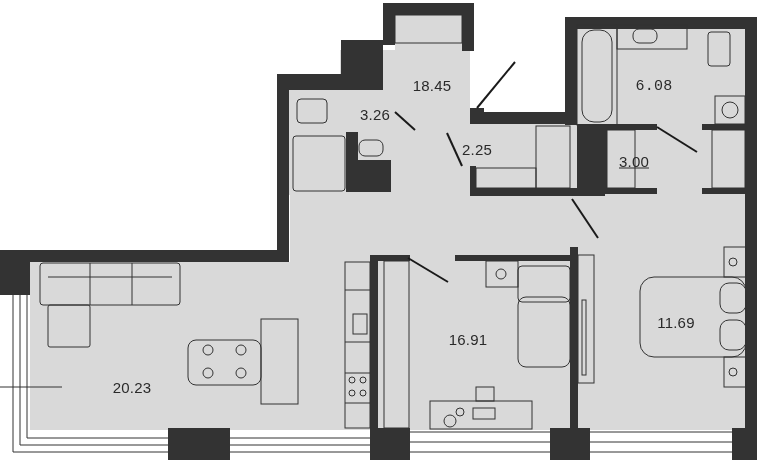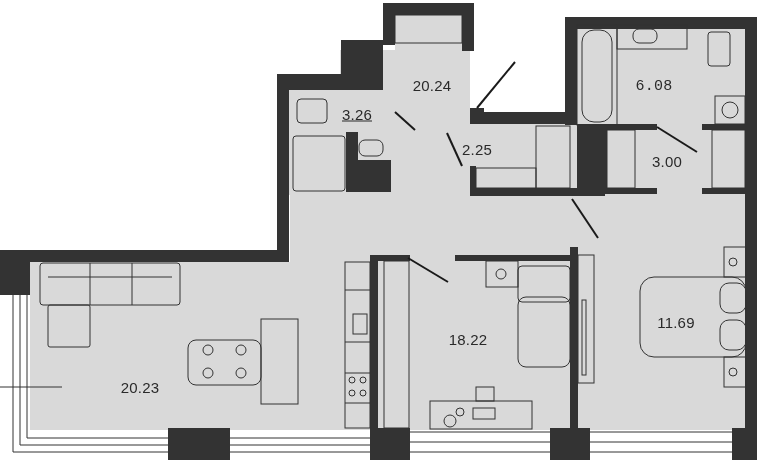--- a/index.html
+++ b/index.html
@@ -147,20 +147,20 @@
     <rect x="640" y="277" width="106" height="80" rx="14"></rect>
     <rect x="720" y="283" width="26" height="30" rx="9"></rect>
     <rect x="720" y="320" width="26" height="30" rx="9"></rect>
     <rect x="724" y="247" width="22" height="30"></rect>
     <circle cx="733" cy="262" r="4"></circle>
     <rect x="724" y="357" width="22" height="30"></rect>
     <circle cx="733" cy="372" r="4"></circle>
   </g>
 </svg>
 
-<div class="lbl" style="left:132px;top:387px;margin-left:8px;">20.23</div>
-<div class="lbl" style="left:432px;top:85px;">20.24</div>
-<div class="lbl" style="left:357px;top:114px;text-decoration:underline;">3.26</div>
+<div class="lbl" style="left:132px;top:387px;">20.23</div>
+<div class="lbl" style="left:432px;top:85px;">18.45</div>
+<div class="lbl" style="left:375px;top:114px;">3.26</div>
 <div class="lbl" style="left:477px;top:149px;">2.25</div>
 <div class="lbl" style="left:654px;top:86px;font-family:Liberation Mono, monospace;">6.08</div>
-<div class="lbl" style="left:667px;top:161px;">3.00</div>
-<div class="lbl" style="left:468px;top:339px;">18.22</div>
+<div class="lbl" style="left:634px;top:161px;text-decoration:underline;">3.00</div>
+<div class="lbl" style="left:468px;top:339px;">16.91</div>
 <div class="lbl" style="left:676px;top:322px;">11.69</div>
 
 </body></html>

